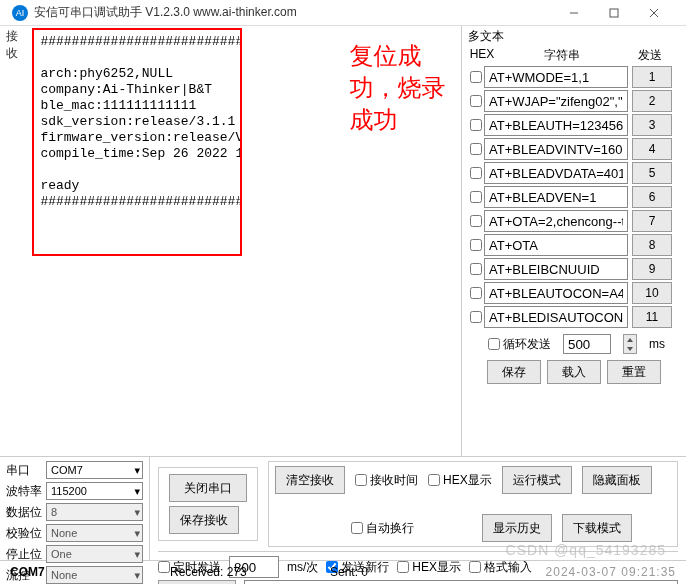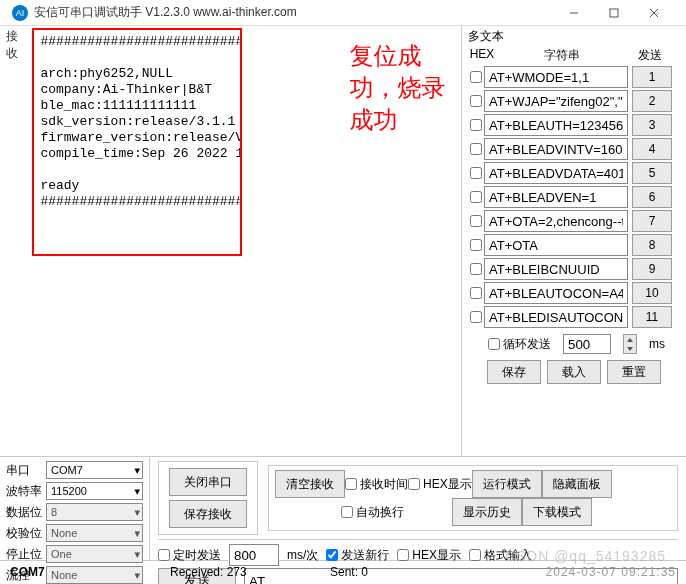--- a/index.html
+++ b/index.html
@@ -36,32 +36,32 @@
 .bottom { border-top: 1px solid #ccc; height: 104px; display: flex; }
 .bottom .params { width: 150px; border-right: 1px solid #ccc; padding: 4px 6px; }
 .params .prow { display: flex; align-items: center; margin-bottom: 3px; }
 .params .prow .plabel { width: 40px; font-size: 12px; }
 .params .prow .psel { flex: 1; height: 18px; border: 1px solid #888; background: #efefef; display: flex; align-items: center; padding: 0 4px; font-size: 11px; color: #555; position: relative; }
 .params .prow .psel.active { background: #fff; color: #000; }
 .params .prow .psel .dd { position: absolute; right: 2px; }
 .bottom .ctrls { flex: 1; padding: 4px 8px; }
 .ctrlrow { display: flex; align-items: center; margin-bottom: 4px; gap: 10px; }
 .ctrlrow button { height: 28px; border: 1px solid #999; background: #e9e9e9; font-size: 12px; padding: 0 10px; }
-.ctrlrow .group { border: 1px solid #ccc; padding: 4px 6px; display: flex; align-items: center; flex-wrap: wrap; }
+.ctrlrow .group { border: 1px solid #ccc; padding: 4px 6px; display: flex; align-items: center; gap: 10px; flex-wrap: wrap; }
 .chklbl { display: flex; align-items: center; gap: 3px; font-size: 12px; }
 .chklbl input { width: 12px; height: 12px; }
 .sendarea { display: flex; align-items: center; gap: 8px; border-top: 1px solid #ccc; padding-top: 4px; }
 .sendarea input[type=text] { height: 22px; border: 1px solid #888; padding: 0 4px; }
 .sendarea .atbox { flex: 1; height: 26px; border: 1px solid #888; padding: 2px 4px; }
 .statusbar { height: 22px; border-top: 1px solid #ccc; display: flex; align-items: center; padding: 0 10px; font-size: 12px; justify-content: space-between; }
 .statusbar .s1 { font-weight: bold; width: 160px; }
 .statusbar .s2 { width: 160px; }
 .statusbar .s3 { width: 120px; }
 .statusbar .s4 { color: #999; letter-spacing: 1px; flex: 1; text-align: right; }
-.watermark { position: absolute; right: 20px; bottom: 20px; color: rgba(170,170,170,0.6); font-size: 14px; letter-spacing: 1px; pointer-events: none; }
+.watermark { position: absolute; right: 20px; bottom: 26px; color: rgba(170,170,170,0.6); font-size: 14px; letter-spacing: 1px; pointer-events: none; }
 </style>
 </head>
 <body>
 
 <div class="titlebar">
   <span class="icon">AI</span>
   <span class="title">安信可串口调试助手 V1.2.3.0    www.ai-thinker.com</span>
   <div class="winbtns">
     <div class="winbtn">
         <svg viewBox="0 0 10 10">
@@ -254,21 +254,21 @@
         <div class="psel">
           <span>None</span>
           <span class="dd">▾</span>
         </div>
       </div>
   </div>
   <div class="ctrls">
     <div class="ctrlrow">
       <div style="display:flex;flex-direction:column;gap:4px;border:1px solid #ccc;padding:6px 10px;">
         <button style="width:78px">关闭串口</button>
-        <button style="width:78px">保存接收</button>
+        <button style="width:70px">保存接收</button>
       </div>
       <div class="group" style="flex:1">
         <button>清空接收</button>
         <label class="chklbl">
             <input type="checkbox" style="">
             <span>接收时间</span>
           </label>
         <label class="chklbl">
             <input type="checkbox" style="">
             <span>HEX显示</span>

